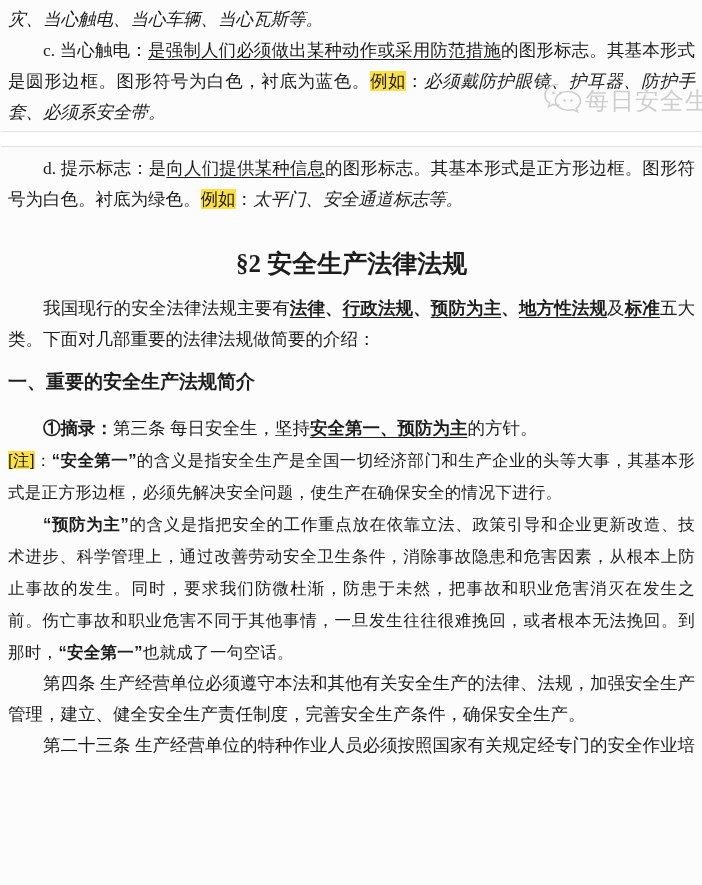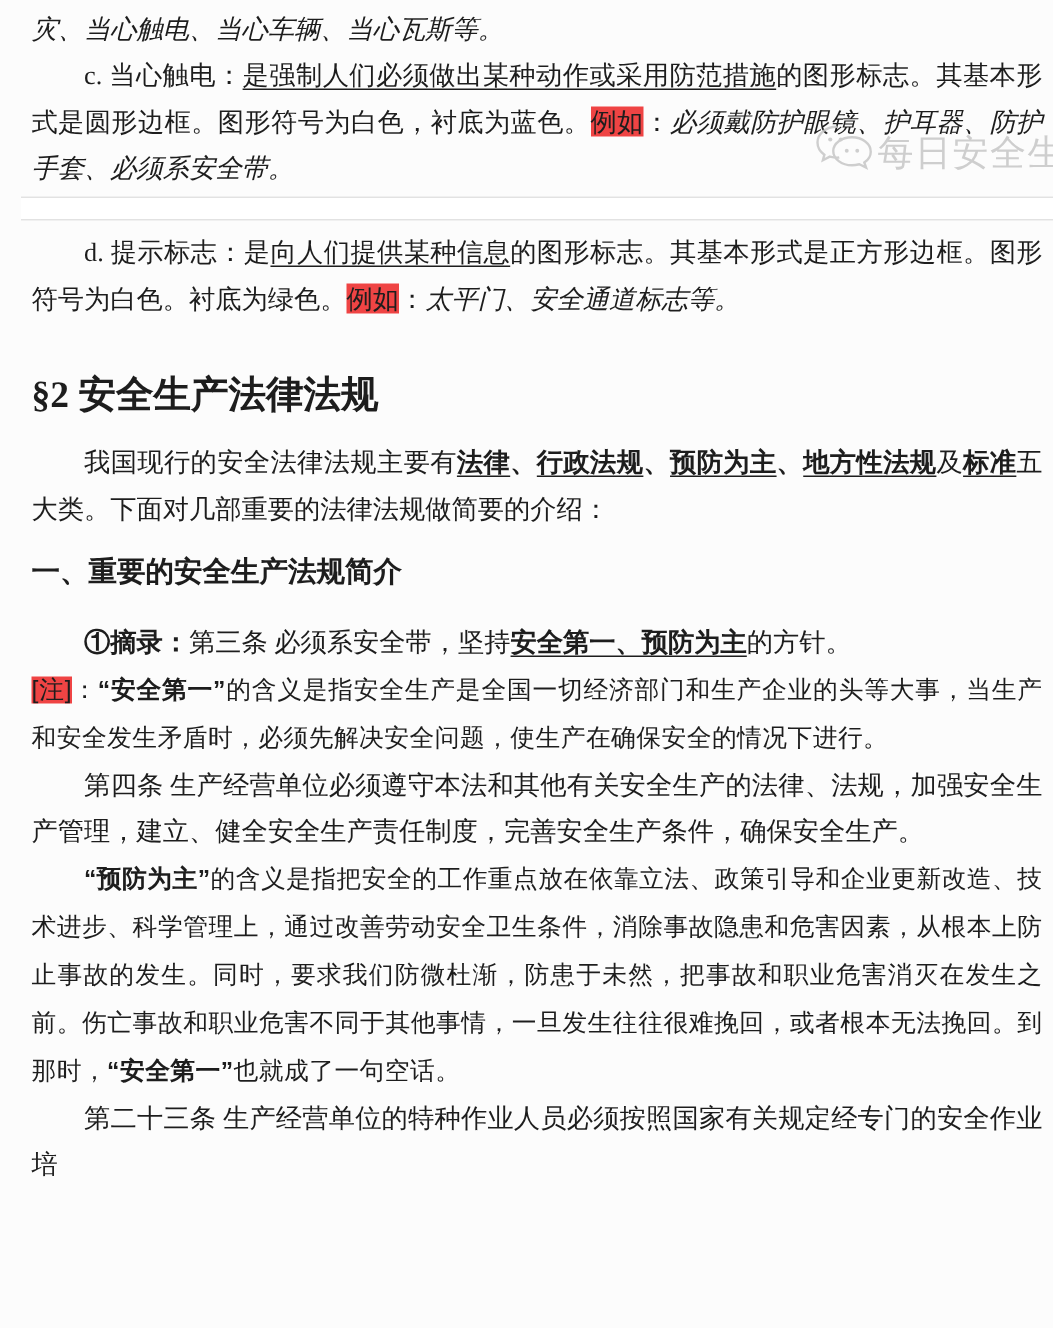--- a/index.html
+++ b/index.html
@@ -4,42 +4,42 @@
 <style>
   html,body{margin:0;padding:0;}
   .page{
     position:relative;
     width:702px;height:885px;
     background:#fcfcfc;
     color:#1d1d1d;
     font-family:"Liberation Serif","DejaVu Serif",serif;
     overflow:hidden;
   }
-  .doc{padding:4px 7px 0 21px;}
+  .doc{padding:4px 7px 0 8px;}
   .para{
     font-size:17.5px;
     line-height:31px;
     text-align:justify;
     margin:0;
   }
   .indent{text-indent:35px;}
   .kaiti{font-style:italic;}
   .u{text-decoration:underline;text-underline-offset:3px;}
   .b{font-weight:bold;}
-  .hl{background:#ef4444;}
+  .hl{background:#fde047;}
   .sans{
     font-family:"Liberation Sans","DejaVu Sans",sans-serif;
     font-size:16.5px;
     line-height:32px;
     letter-spacing:0.3px;
   }
   .section-title{
     font-size:25px;
     font-weight:bold;
-    text-align:left;
+    text-align:center;
     margin:30px 0 10px 0;
     line-height:38px;
     text-indent:0;
   }
   .h-sub{
     font-family:"Liberation Sans","DejaVu Sans",sans-serif;
     font-size:19px;
     font-weight:bold;
     margin:12px 0 16px 0;
     line-height:30px;
@@ -113,33 +113,33 @@
     <p class="para indent">
       <span>我国现行的安全法律法规主要有</span><span class="b u">法律</span><span class="b">、</span><span class="b u">行政法规</span><span class="b">、</span><span class="b u">预防为主</span><span class="b">、</span><span class="b u">地方性法规</span><span>及</span><span class="b u">标准</span><span>五大类。下面对几部重要的法律法规做简要的介绍：</span>
     </p>
 
     <p class="para h-sub">
       <span>一、重要的安全生产法规简介</span>
     </p>
 
 
     <p class="para indent">
-      <span class="b">①摘录：</span><span>第三条 必须系安全带，坚持</span><span class="b u">安全第一、预防为主</span><span>的方针。</span>
+      <span class="b">①摘录：</span><span>第三条 每日安全生，坚持</span><span class="b u">安全第一、预防为主</span><span>的方针。</span>
     </p>
 
     <p class="para sans">
-      <span class="hl">[注]</span><span>：</span><span class="b">“安全第一”</span><span>的含义是指安全生产是全国一切经济部门和生产企业的头等大事，当生产和安全发生矛盾时，必须先解决安全问题，使生产在确保安全的情况下进行。</span>
+      <span class="hl">[注]</span><span>：</span><span class="b">“安全第一”</span><span>的含义是指安全生产是全国一切经济部门和生产企业的头等大事，其基本形式是正方形边框，必须先解决安全问题，使生产在确保安全的情况下进行。</span>
+    </p>
+
+    <p class="para sans indent">
+      <span class="b">“预防为主”</span><span>的含义是指把安全的工作重点放在依靠立法、政策引导和企业更新改造、技术进步、科学管理上，通过改善劳动安全卫生条件，消除事故隐患和危害因素，从根本上防止事故的发生。同时，要求我们防微杜渐，防患于未然，把事故和职业危害消灭在发生之前。伤亡事故和职业危害不同于其他事情，一旦发生往往很难挽回，或者根本无法挽回。到那时，</span><span class="b">“安全第一”</span><span>也就成了一句空话。</span>
     </p>
 
     <p class="para indent">
       <span>第四条 生产经营单位必须遵守本法和其他有关安全生产的法律、法规，加强安全生产管理，建立、健全安全生产责任制度，完善安全生产条件，确保安全生产。</span>
-    </p>
-
-    <p class="para sans indent">
-      <span class="b">“预防为主”</span><span>的含义是指把安全的工作重点放在依靠立法、政策引导和企业更新改造、技术进步、科学管理上，通过改善劳动安全卫生条件，消除事故隐患和危害因素，从根本上防止事故的发生。同时，要求我们防微杜渐，防患于未然，把事故和职业危害消灭在发生之前。伤亡事故和职业危害不同于其他事情，一旦发生往往很难挽回，或者根本无法挽回。到那时，</span><span class="b">“安全第一”</span><span>也就成了一句空话。</span>
     </p>
 
     <p class="para indent">
       <span>第二十三条 生产经营单位的特种作业人员必须按照国家有关规定经专门的安全作业培</span>
     </p>
 
   </div>
 </div>
 
 </body></html>

